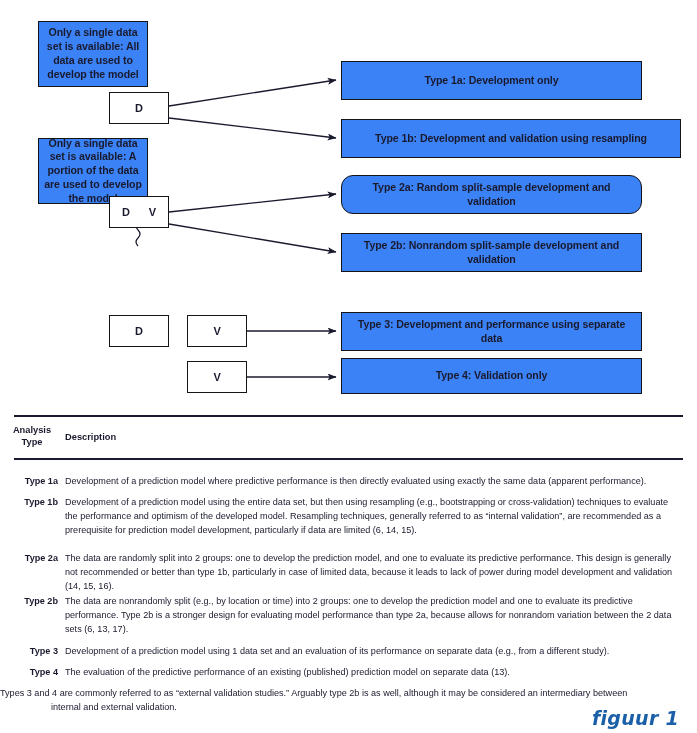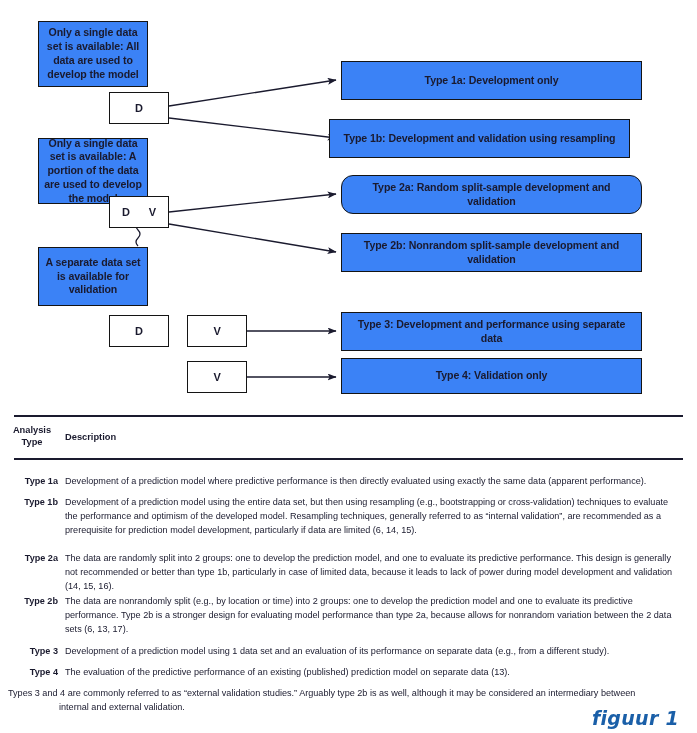--- a/index.html
+++ b/index.html
@@ -25,21 +25,21 @@
   .typebox{font-size:10.6px;padding:14px 8px;}
   .dv{font-size:11px;}
   svg.layer{position:absolute;left:0;top:0;width:697px;height:404px;pointer-events:none;}
   .rule{position:absolute;left:14px;width:669px;background:#1a1a2e;}
   .hdr{position:absolute;font-size:9.3px;font-weight:bold;line-height:1.32;}
   .hdr-type{left:6px;top:424px;width:52px;text-align:center;}
   .hdr-desc{left:65px;top:431px;}
   .trow{position:absolute;font-size:9.1px;line-height:1.55;}
   .trow .tcol{position:absolute;left:6px;width:52px;text-align:right;font-weight:bold;}
   .trow .dcol{position:absolute;left:65px;width:618px;text-align:left;}
-  .note{position:absolute;left:8px;top:686px;width:669px;font-size:9.1px;line-height:1.55;}
+  .note{position:absolute;left:0;top:686px;width:669px;font-size:9.1px;line-height:1.55;}
   .note .l2{display:block;margin-left:51px;}
   #figuur{
     position:absolute;right:18px;top:707px;
     font-family:"DejaVu Sans",sans-serif;
     font-style:italic;font-weight:bold;font-size:19px;color:#1a5fa8;
     letter-spacing:0.3px;
     text-align:center;
   }
 </style>
 </head>
@@ -66,23 +66,20 @@
 
     <path d="M138,198 q4,4 0,8 q-4,4 0,8 q4,4 0,8 q-4,4 0,8 q4,4 0,8 q-4,4 0,8" fill="none" stroke="#1a1a2e" stroke-width="1.2"></path>
   </svg>
 
   <div class="box shaded cond" style="left:38px;top:21px;width:110px;height:66px;">
     <span>Only a single data set is available: All data are used to develop the model</span>
   </div>
   <div class="box shaded cond" style="left:38px;top:138px;width:110px;height:66px;">
     <span>Only a single data set is available: A portion of the data are used to develop the model</span>
   </div>
-  <div class="box shaded cond" style="left:38px;top:247px;width:110px;height:59px;">
-    <span>A separate data set is available for validation</span>
-  </div>
 
   <div class="box plain dv" style="left:109px;top:92px;width:60px;height:32px;">
     <span>D</span>
   </div>
 
   <div class="box plain dv" style="left:109px;top:196px;width:60px;height:32px;padding:0;">
     <span style="position:absolute;left:12px;top:50%;transform:translateY(-50%);">D</span>
     <span style="position:absolute;right:12px;top:50%;transform:translateY(-50%);">V</span>
   </div>
 
@@ -92,21 +89,21 @@
   <div class="box plain dv" style="left:187px;top:315px;width:60px;height:32px;">
     <span>V</span>
   </div>
   <div class="box plain dv" style="left:187px;top:361px;width:60px;height:32px;">
     <span>V</span>
   </div>
 
   <div class="box shaded typebox" style="left:341px;top:61px;width:301px;height:39px;">
     <span>Type 1a: Development only</span>
   </div>
-  <div class="box shaded typebox" style="left:329px;top:119px;width:301px;height:39px;">
+  <div class="box shaded typebox" style="left:341px;top:119px;width:340px;height:39px;">
     <span>Type 1b: Development and validation using resampling</span>
   </div>
   <div class="box shaded typebox" style="left:341px;top:175px;width:301px;height:39px;border-radius:12px;">
     <span>Type 2a: Random split-sample development and validation</span>
   </div>
   <div class="box shaded typebox" style="left:341px;top:233px;width:301px;height:39px;">
     <span>Type 2b: Nonrandom split-sample development and validation</span>
   </div>
   <div class="box shaded typebox" style="left:341px;top:312px;width:301px;height:39px;">
     <span>Type 3: Development and performance using separate data</span>

